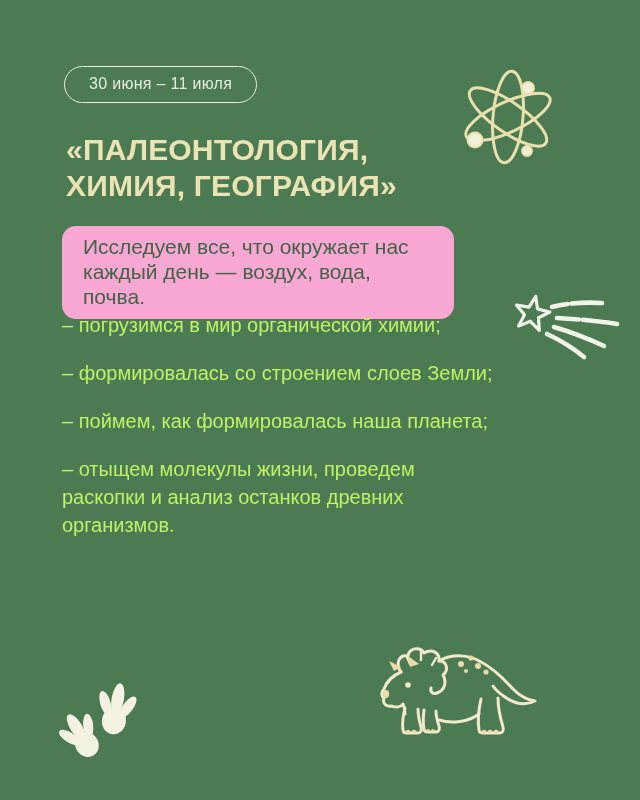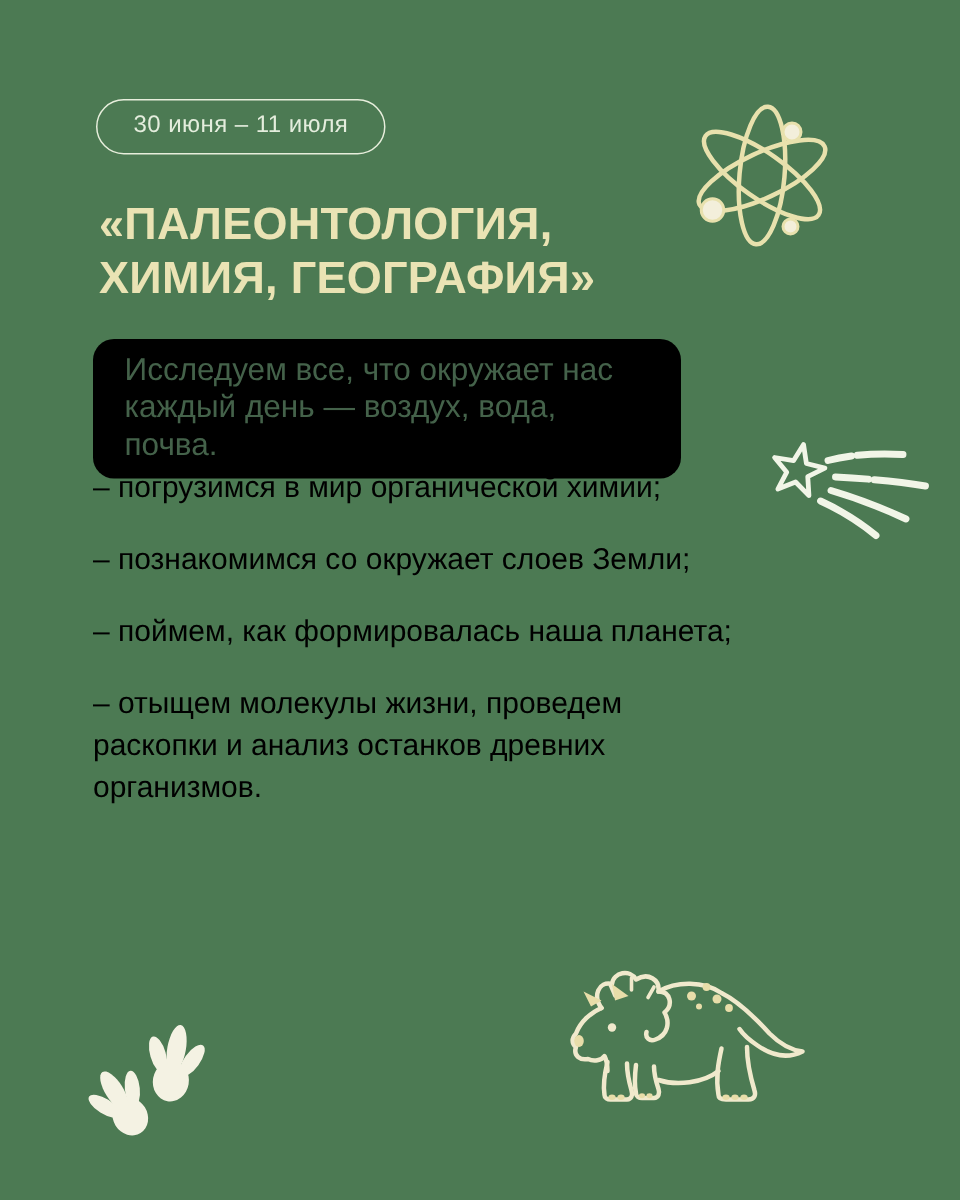--- a/index.html
+++ b/index.html
@@ -25,32 +25,32 @@
     position: absolute; left: 62px; top: 128px; margin: 4px;
     width: 480px;
     color: #EAE3B4; font-size: 30px; font-weight: 700;
     line-height: 36px; letter-spacing: 0.2px;
     white-space: pre-line;
   }
 
   .highlight {
     position: absolute; left: 62px; top: 226px;
     width: 392px; box-sizing: border-box;
-    background: #000000; border-radius: 14px;
+    background: #f9a8d4; border-radius: 14px;
     padding: 8px 20px 10px 21px;
     color: #44624A; font-size: 21px; line-height: 25px;
   }
   .highlight span { white-space: pre-line; }
 
   .star-svg { position: absolute; left: 505px; top: 286px; }
 
   .bullets {
     position: absolute; left: 62px; top: 311px;
     width: 490px; margin: 0; padding: 0; list-style: none;
-    color: #000000; font-size: 20px; line-height: 28px;
+    color: #bef264; font-size: 20px; line-height: 28px;
   }
   .bullets li { white-space: pre-line; margin: 0 0 20px 0; }
 
   .footprints-svg { position: absolute; left: 52px; top: 679px; }
   .dino-svg { position: absolute; left: 377px; top: 644px; }
 </style>
 </head>
 <body>
 
 <div class="poster">
@@ -85,21 +85,21 @@
     <g stroke="#F1F5E7" stroke-width="4.6" stroke-linecap="round" fill="none">
       <path d="M47,21 C62,17 80,16 97,17" stroke-dasharray="16 4 30 0"></path>
       <path d="M52,32 C72,33 94,35 112,38" stroke-dasharray="22 4 40 0"></path>
       <path d="M49,41 C66,46 84,53 99,60"></path>
       <path d="M42,48 C55,54 68,62 79,71"></path>
     </g>
   </svg>
 
   <ul class="bullets">
     <li>– погрузимся в мир органической химии;</li>
-    <li>– познакомимся со окружает слоев Земли;</li>
+    <li>– формировалась со строением слоев Земли;</li>
     <li>– поймем, как формировалась наша планета;</li>
     <li>– отыщем молекулы жизни, проведем
 раскопки и анализ останков древних
 организмов.</li>
   </ul>
 
   <svg class="footprints-svg" width="92" height="86" viewBox="0 0 92 86" aria-hidden="true">
     <g fill="#F4F2E3">
       <g transform="translate(29,56) rotate(-32)">
         <ellipse cx="0" cy="11" rx="11.5" ry="13"></ellipse>

